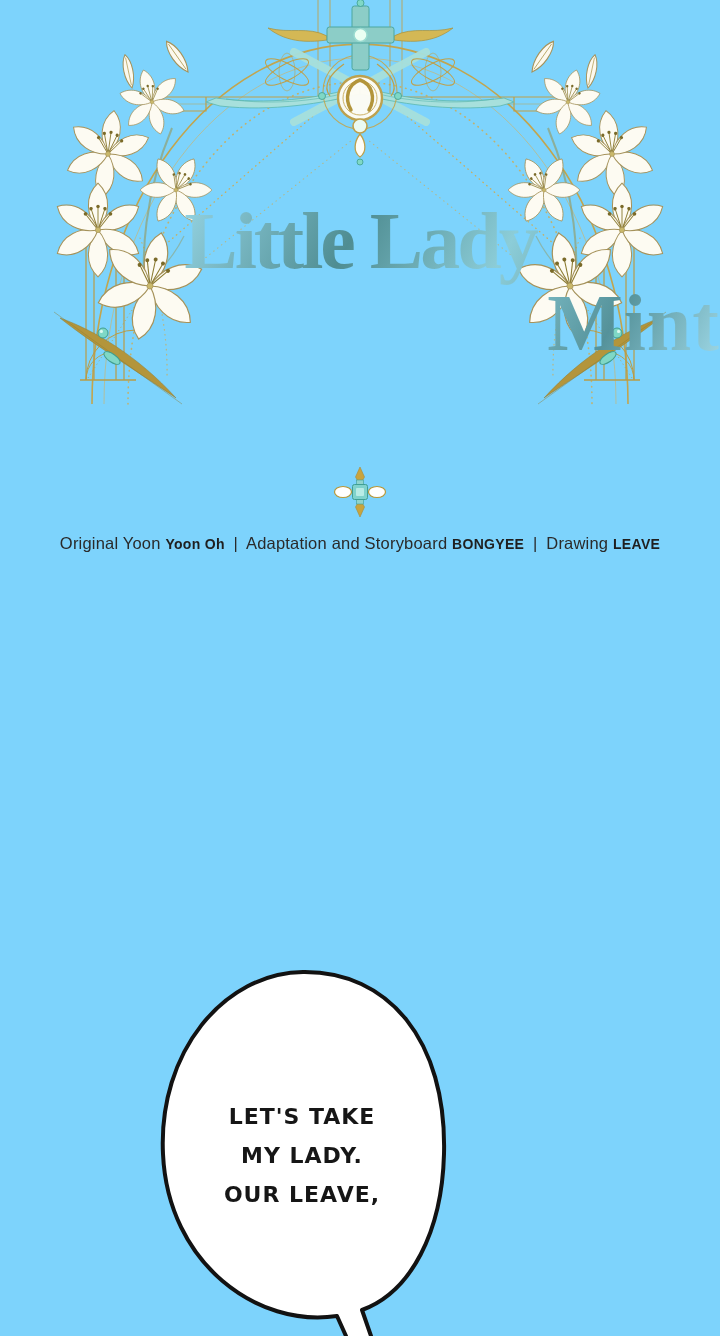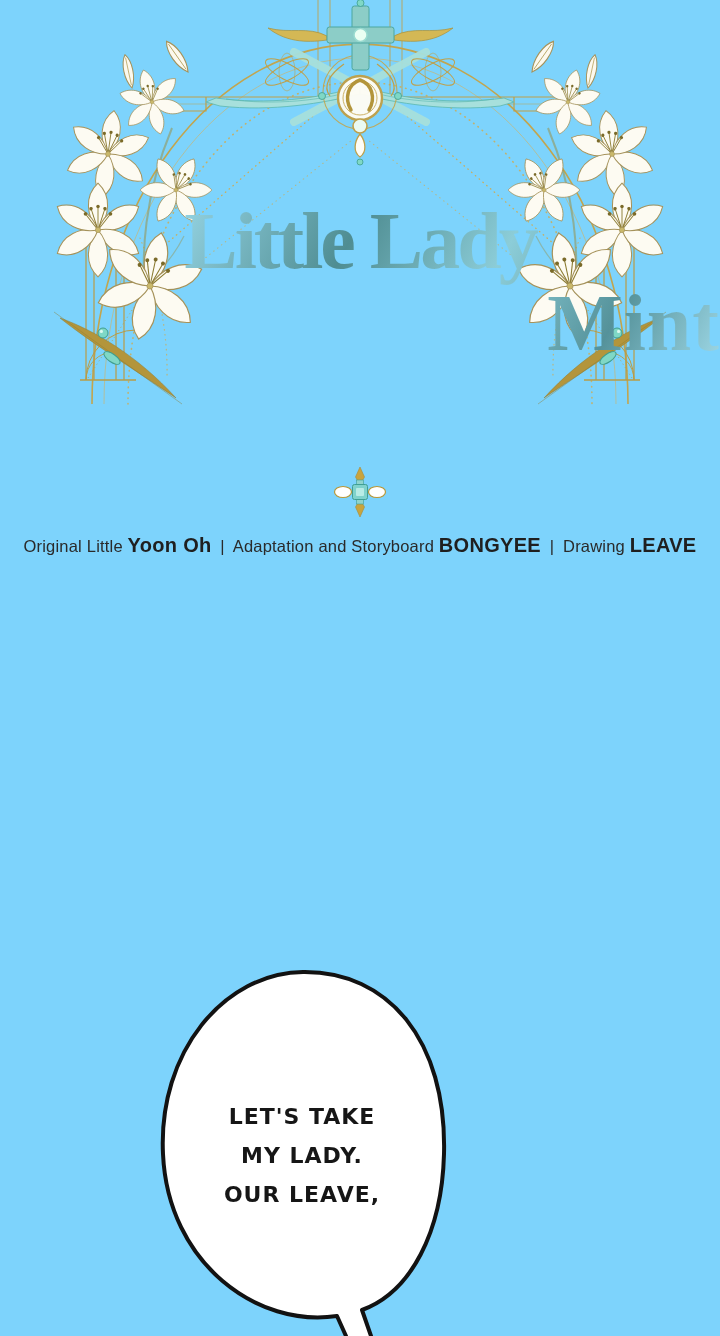--- a/index.html
+++ b/index.html
@@ -16,21 +16,21 @@
     font-size:80px;line-height:82px;letter-spacing:-3px;
     background:linear-gradient(118deg,#6aa7ab 4%,#9ddcec 20%,#4f8d92 46%,#8ccdd8 66%,#55929a 84%,#9ed8e6 100%);
     -webkit-background-clip:text;background-clip:text;color:transparent;
   }
   .title .line2{letter-spacing:1px;text-align:right;}
   .divider{position:absolute;left:240px;top:462px;}
   .credits{
     position:absolute;left:0;top:534px;width:720px;text-align:center;
     font-size:16.5px;color:#2a2a2a;letter-spacing:.2px;white-space:nowrap;
   }
-  .credits b{font-size:20px;letter-spacing:.3px;color:#1f1f1f;}
+  .credits b{font-size:14px;letter-spacing:.3px;color:#1f1f1f;}
   .credits .sep{margin:0 4px;color:#2a2a2a;}
   .bubble-svg{position:absolute;left:140px;top:960px;}
   .bubble-text{
     position:absolute;left:140px;top:1097px;width:324px;text-align:center;
     font-family:"DejaVu Sans",sans-serif;font-weight:bold;
     font-size:22px;line-height:39px;letter-spacing:1px;color:#161616;
   }
 </style>
 </head>
 <body>
@@ -183,21 +183,21 @@
       <ellipse cx="103" cy="30" rx="8.5" ry="5.5" fill="#ffffff" stroke="#b89738" stroke-width="1.2"></ellipse>
       <ellipse cx="137" cy="30" rx="8.5" ry="5.5" fill="#ffffff" stroke="#b89738" stroke-width="1.2"></ellipse>
       <rect x="116.5" y="18" width="7" height="6" fill="#8fd4cc" stroke="#3f9e94" stroke-width="0.6"></rect>
       <rect x="116.5" y="36" width="7" height="6" fill="#8fd4cc" stroke="#3f9e94" stroke-width="0.6"></rect>
       <rect x="112.5" y="22.5" width="15" height="15" rx="2" fill="#7fd2cc" stroke="#3f9e94" stroke-width="1"></rect>
       <rect x="116" y="26" width="8" height="8" rx="1" fill="#b8ece6"></rect>
     </g>
   </svg>
 
   <div class="credits">
-    <span>Original Little</span>
+    <span>Original Yoon</span>
     <b>Yoon Oh</b>
     <span class="sep">|</span>
     <span>Adaptation and Storyboard</span>
     <b>BONGYEE</b>
     <span class="sep">|</span>
     <span>Drawing</span>
     <b>LEAVE</b>
   </div>
 
   <svg class="bubble-svg" width="340" height="376" viewBox="0 0 340 376">

